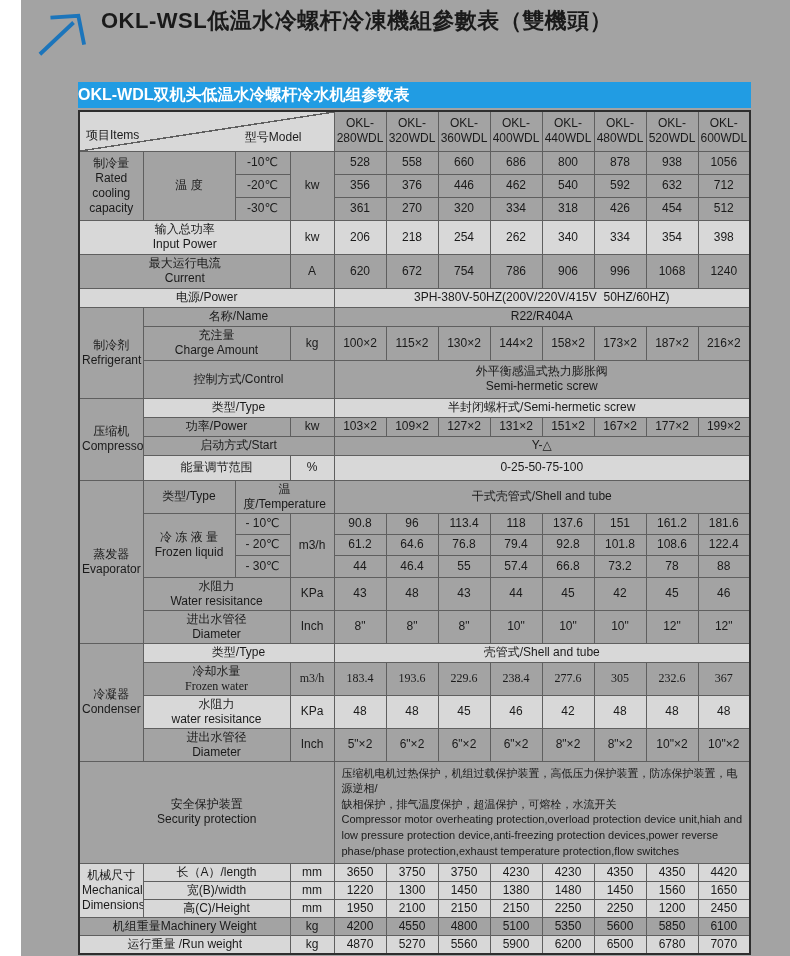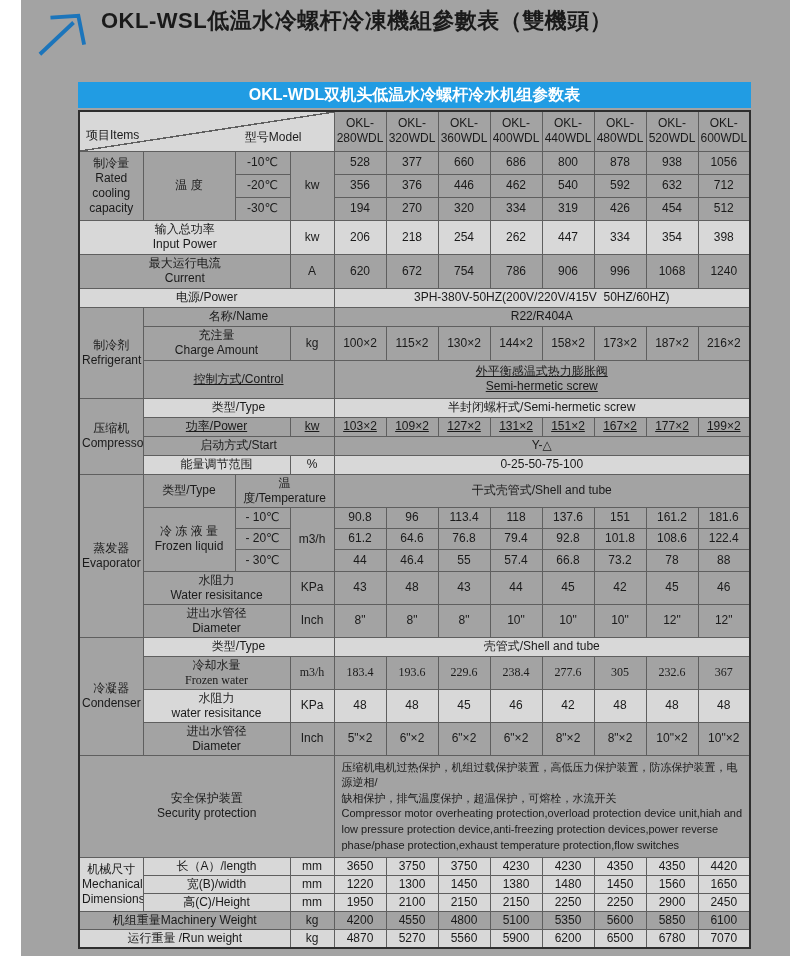--- a/index.html
+++ b/index.html
@@ -16,21 +16,21 @@
   .hdr{position:relative;padding:8px 0 4px 0;height:62px;}
   .logo{position:absolute;left:12px;top:10px;}
   .titles{margin-left:80px;}
   .title-zh{margin:0;font-size:22px;font-weight:bold;letter-spacing:.5px;line-height:1.2;}
   .title-en{margin:2px 0 0 0;font-size:16px;font-weight:600;line-height:1.2;}
   
   .tbl-wrap{margin:8px 0 0 57px;width:673px;}
   .caption{
     height:26px;line-height:26px;
     background:var(--accent,#219CE3);
-    color:#fff;font-size:16px;font-weight:bold;text-align:center;
+    color:#fff;font-size:16px;font-weight:bold;text-align:left;
     margin-bottom:2px;
   }
   table{
     table-layout:fixed;border-collapse:collapse;width:671px;
     border:2px solid #2e2e2e;
   }
   td{
     border:1px solid #5f5f5f;
     font-size:12px;line-height:1.25;
     text-align:center;vertical-align:middle;
@@ -107,59 +107,59 @@
           </tr>
           <tr style="height: 23px;">
             <td rowspan="3">制冷量
 Rated
 cooling
 capacity</td>
             <td rowspan="3">温 度</td>
             <td>-10℃</td>
             <td rowspan="3">kw</td>
             <td>528</td>
-            <td>377</td>
+            <td>558</td>
             <td>660</td>
             <td>686</td>
             <td>800</td>
             <td>878</td>
             <td>938</td>
             <td>1056</td>
           </tr>
           <tr style="height: 23px;">
             <td>-20℃</td>
             <td>356</td>
             <td>376</td>
             <td>446</td>
             <td>462</td>
             <td>540</td>
             <td>592</td>
             <td>632</td>
             <td>712</td>
           </tr>
           <tr style="height: 23px;">
             <td>-30℃</td>
-            <td>194</td>
+            <td>361</td>
             <td>270</td>
             <td>320</td>
             <td>334</td>
-            <td>319</td>
+            <td>318</td>
             <td>426</td>
             <td>454</td>
             <td>512</td>
           </tr>
           <tr style="height: 34px;">
             <td colspan="3" class="shade">输入总功率
 Input Power</td>
             <td class="shade">kw</td>
             <td class="shade">206</td>
             <td class="shade">218</td>
             <td class="shade">254</td>
             <td class="shade">262</td>
-            <td class="shade">447</td>
+            <td class="shade">340</td>
             <td class="shade">334</td>
             <td class="shade">354</td>
             <td class="shade">398</td>
           </tr>
           <tr style="height: 34px;">
             <td colspan="3">最大运行电流
 Current</td>
             <td>A</td>
             <td>620</td>
             <td>672</td>
@@ -186,48 +186,48 @@
             <td>kg</td>
             <td>100×2</td>
             <td>115×2</td>
             <td>130×2</td>
             <td>144×2</td>
             <td>158×2</td>
             <td>173×2</td>
             <td>187×2</td>
             <td>216×2</td>
           </tr>
-          <tr style="height: 38px; text-decoration: underline;">
+          <tr style="height: 38px;">
             <td colspan="3">控制方式/Control</td>
             <td colspan="8">外平衡感温式热力膨胀阀
 Semi-hermetic screw</td>
           </tr>
           <tr style="height: 19px;">
             <td rowspan="4">压缩机
 Compressor</td>
             <td colspan="3" class="shade">类型/Type</td>
             <td colspan="8" class="shade">半封闭螺杆式/Semi-hermetic screw</td>
           </tr>
-          <tr style="height: 19px; text-decoration: underline;">
+          <tr style="height: 19px;">
             <td colspan="2">功率/Power</td>
             <td>kw</td>
             <td>103×2</td>
             <td>109×2</td>
             <td>127×2</td>
             <td>131×2</td>
             <td>151×2</td>
             <td>167×2</td>
             <td>177×2</td>
             <td>199×2</td>
           </tr>
           <tr style="height: 19px; padding-left: 15px;">
             <td colspan="3">启动方式/Start</td>
             <td colspan="8">Y-△</td>
           </tr>
-          <tr style="height: 19px;">
+          <tr style="height: 25px;">
             <td colspan="2" class="shade">能量调节范围</td>
             <td class="shade">%</td>
             <td colspan="8" class="shade">0-25-50-75-100</td>
           </tr>
           <tr style="height: 19px;">
             <td rowspan="6">蒸发器
 Evaporator</td>
             <td>类型/Type</td>
             <td colspan="2">温度/Temperature</td>
             <td colspan="8">干式壳管式/Shell and tube</td>
@@ -377,21 +377,21 @@
           </tr>
           <tr style="height: 17px;">
             <td colspan="2" class="shade">高(C)/Height</td>
             <td class="shade">mm</td>
             <td class="shade">1950</td>
             <td class="shade">2100</td>
             <td class="shade">2150</td>
             <td class="shade">2150</td>
             <td class="shade">2250</td>
             <td class="shade">2250</td>
-            <td class="shade">2900</td>
+            <td class="shade">1200</td>
             <td class="shade">2450</td>
           </tr>
           <tr style="height: 18px;">
             <td colspan="3">机组重量Machinery Weight</td>
             <td>kg</td>
             <td>4200</td>
             <td>4550</td>
             <td>4800</td>
             <td>5100</td>
             <td>5350</td>

